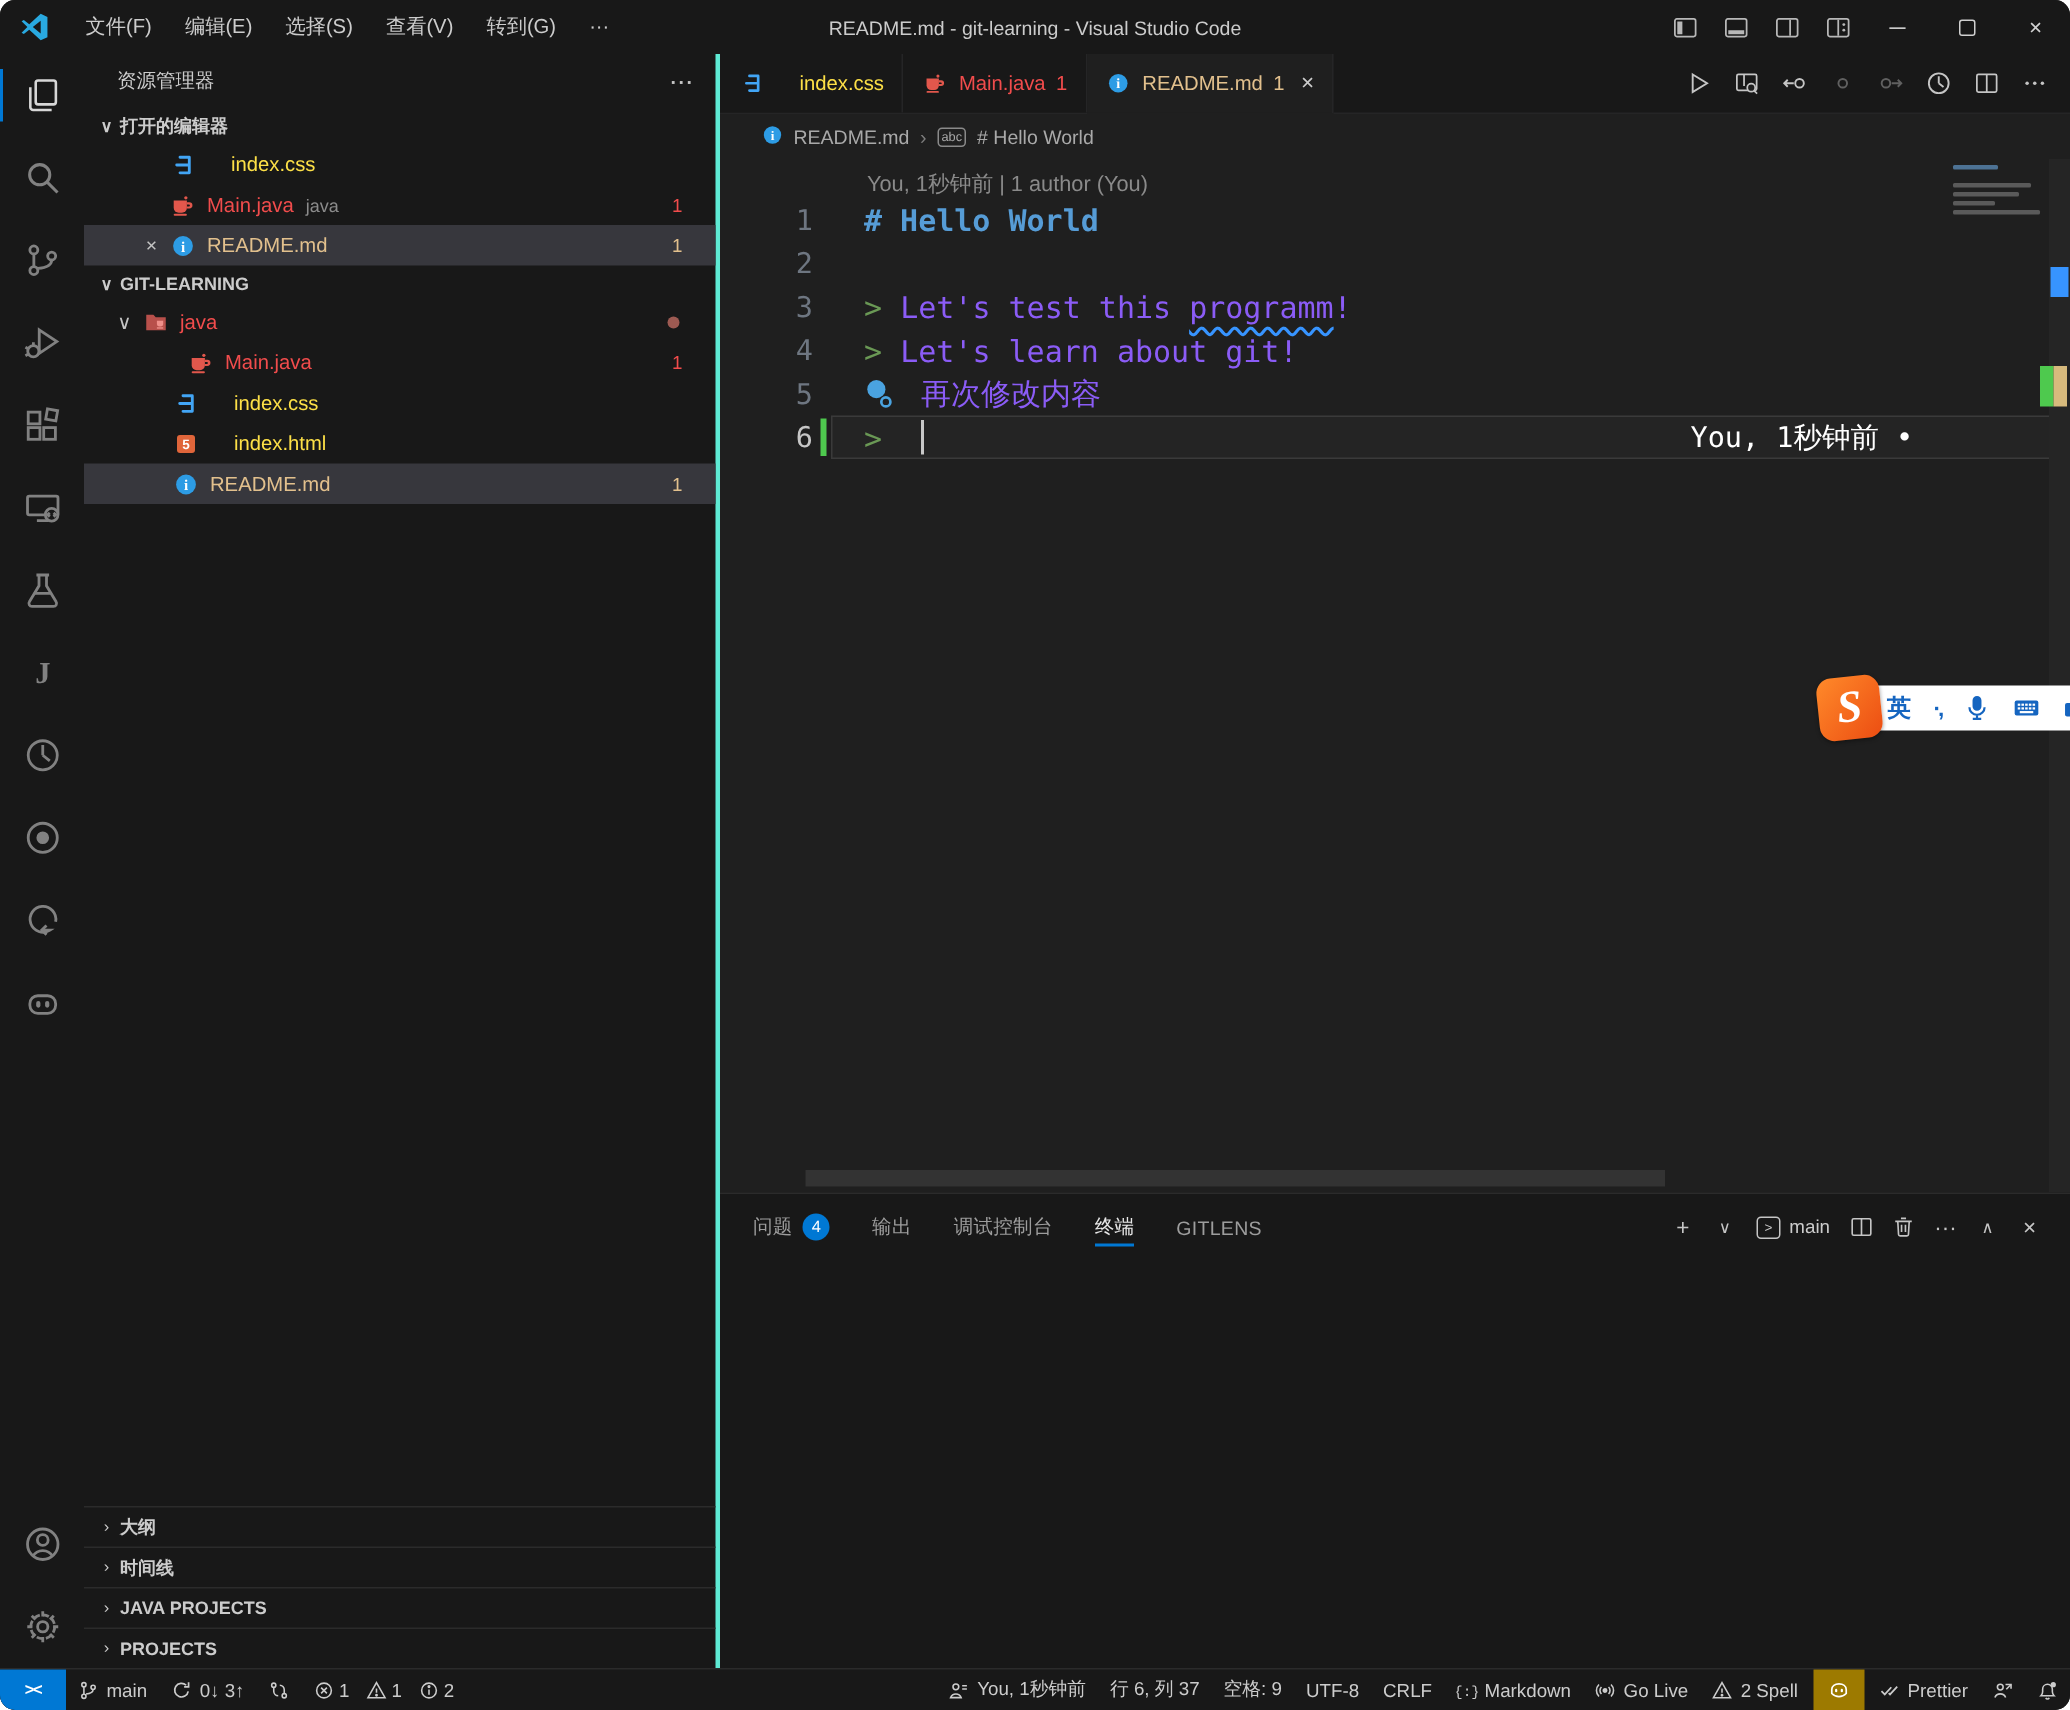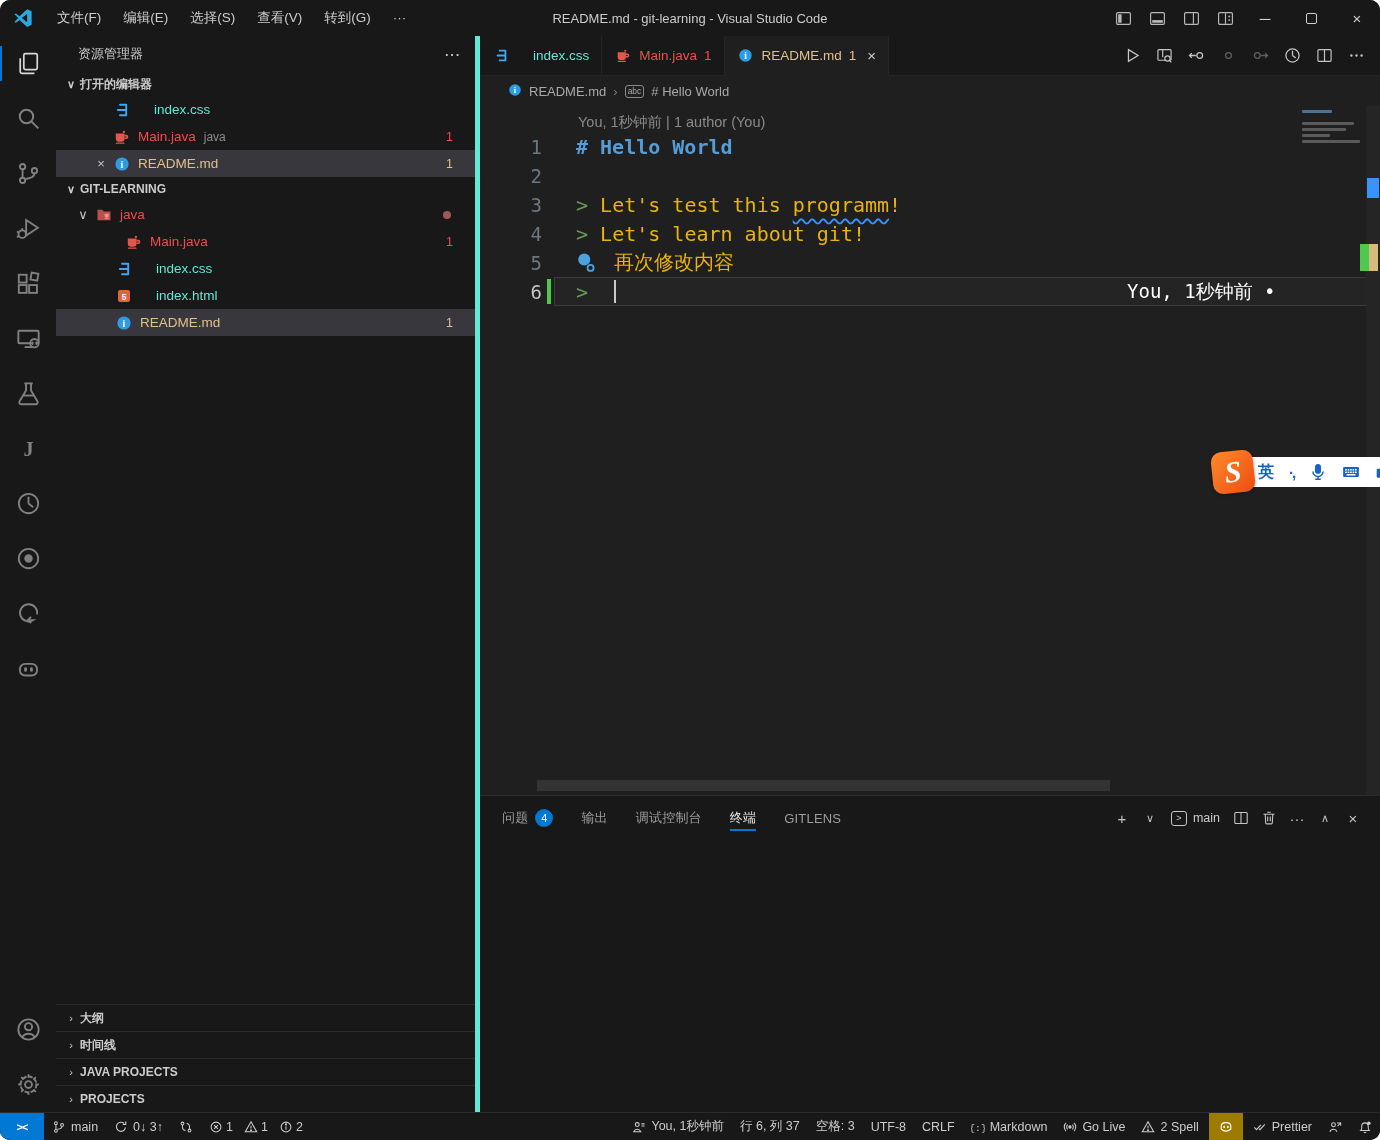--- a/index.html
+++ b/index.html
@@ -23,34 +23,34 @@
   
   .main{ display:flex; height:1076px; }
   
   .activitybar{ width:56px; background:#181818; display:flex; flex-direction:column; align-items:stretch; }
   .ab-item{ height:55px; display:flex; align-items:center; justify-content:center; color:#818181; position:relative; }
   .ab-item svg{ width:25px; height:25px; }
   .ab-item.active{ color:#d7d7d7; }
   .ab-item.active::before{ content:""; position:absolute; left:0; top:10px; bottom:10px; width:2px; background:#0078d4; }
   .ab-spacer{ flex:1; }
   
-  .sidebar{ width:424px; background:#181818; border-right:5px solid #5eead4; display:flex; flex-direction:column; }
+  .sidebar{ width:424px; background:#181818; border-right:3px solid #5eead4; display:flex; flex-direction:column; }
   .sb-header{ height:36px; display:flex; align-items:center; padding:0 14px 0 22px; color:#cccccc; font-size:13px; }
   .sb-header .more{ margin-left:auto; color:#c5c5c5; letter-spacing:1px; font-weight:bold; }
   .sec-header{ height:24px; display:flex; align-items:center; font-weight:bold; font-size:12px; color:#cccccc; padding-left:6px; }
   .sec-header .chev{ width:18px; text-align:center; font-size:11px; color:#cccccc; }
   .row{ height:27px; display:flex; align-items:center; font-size:13.5px; position:relative; }
   .row.selected{ background:#37373d; }
   .row .slot{ width:22px; display:flex; align-items:center; justify-content:center; color:#c5c5c5; font-size:13px; flex:none; }
   .row .ficon{ width:20px; height:18px; display:flex; align-items:center; justify-content:center; margin-right:6px; flex:none; }
   .row .ficon svg{ width:16px; height:16px; }
   .row .lbl{ white-space:nowrap; }
   .row .suffix{ color:#8b8b8b; font-size:12px; margin-left:8px; }
   .row .badge{ margin-left:auto; margin-right:22px; font-size:12.5px; }
-  .c-red{ color:#f14c4c; } .c-yellow{ color:#e2c08d; } .c-default{ color:#5eead4;padding-left:16px; }
+  .c-red{ color:#f14c4c; } .c-yellow{ color:#e2c08d; } .c-default{ color:#fde047;padding-left:16px; }
   .dotbadge{ width:8px; height:8px; border-radius:50%; background:#9d5a52; margin-left:auto; margin-right:24px; }
   .tree-spacer{ flex:1; }
   .bottom-sec{ height:27px; border-top:1px solid #2b2b2b; display:flex; align-items:center; font-weight:bold; font-size:12px; color:#cccccc; padding-left:6px; }
   .bottom-sec .chev{ width:18px; text-align:center; font-size:11px; font-weight:normal; }
   
   .editorcol{ flex:1; display:flex; flex-direction:column; background:#1f1f1f; min-width:0; }
   .tabsrow{ height:40px; background:#181818; display:flex; border-bottom:1px solid #252526; }
   .tab{ display:flex; align-items:center; padding:0 12px; border-right:1px solid #252526; font-size:13.5px; color:#969696; background:#181818; gap:7px; }
   .tab.active{ background:#1f1f1f; border-bottom:1px solid #1f1f1f; margin-bottom:-1px; }
   .tab .ficon{ width:18px; height:18px; display:flex; align-items:center; justify-content:center; }
@@ -69,21 +69,21 @@
   .codelens{ height:26px; padding-left:98px; color:#8a8a8a; font-size:14.5px; font-family:"Liberation Sans",sans-serif; display:flex; align-items:flex-end; }
   .line{ display:flex; height:29px; align-items:center; }
   .ln{ width:62px; text-align:right; color:#6e7681; font-size:19px; flex:none; }
   .deco{ width:12px; align-self:stretch; position:relative; flex:none; }
   .deco .addbar{ position:absolute; left:5px; top:2px; bottom:2px; width:4px; background:#4ec94e; }
   .lc{ flex:1; padding-left:22px; font-size:20px; color:#cccccc; white-space:pre; position:relative; height:100%; display:flex; align-items:center; }
   .line.current .ln{ color:#c6c6c6; }
   .line.current .lc{ background:#242424; outline:1px solid #3a3a3a; outline-offset:-1px; }
   .t-heading{ color:#569cd6; font-weight:bold; }
   .t-quote{ color:#6a9955; }
-  .t-text{ color:#eab308; }
+  .t-text{ color:#8b5cf6; }
   .sq-blue{ text-decoration:underline wavy #3794ff 1.5px; text-underline-offset:6px; text-decoration-skip-ink:none; }
   .sq-yellow-tail{ display:inline-block; width:14px; height:20px; text-decoration:underline wavy #d7ba7d 1.5px; text-underline-offset:6px; }
   .caret{ display:inline-block; width:2px; height:23px; background:#c8c8c8; vertical-align:middle; }
   .inline-blame{ position:absolute; left:573px; top:0; height:100%; display:flex; align-items:center; color:#ffffff; font-size:19px; }
   .balloon-ic{ display:inline-flex; width:22px; height:22px; vertical-align:middle; margin-right:4px; }
   .minimap{ position:absolute; top:4px; right:16px; width:62px; }
   .minimap .mrow{ height:3px; margin-bottom:3px; border-radius:1px; }
   .ovr-track{ position:absolute; top:0; right:0; width:14px; bottom:0; background:#252525; }
   .ovr-mark{ position:absolute; }
   .hscroll{ position:absolute; left:57px; bottom:4px; width:573px; height:11px; background:#434343; opacity:.55; }
@@ -768,21 +768,21 @@
                 <path d="M10.8 4.4h3.6M10.8 6.9h3.6"></path>
               </g>
             </svg>
           </span>
           <span>You, 1秒钟前</span>
         </div>
         <div class="st-item">
           <span>行 6, 列 37</span>
         </div>
         <div class="st-item">
-          <span>空格: 3</span>
+          <span>空格: 9</span>
         </div>
         <div class="st-item">
           <span>UTF-8</span>
         </div>
         <div class="st-item">
           <span>CRLF</span>
         </div>
         <div class="st-item">
           <span style="display: inline-flex;">
             <svg viewBox="0 0 16 16">

